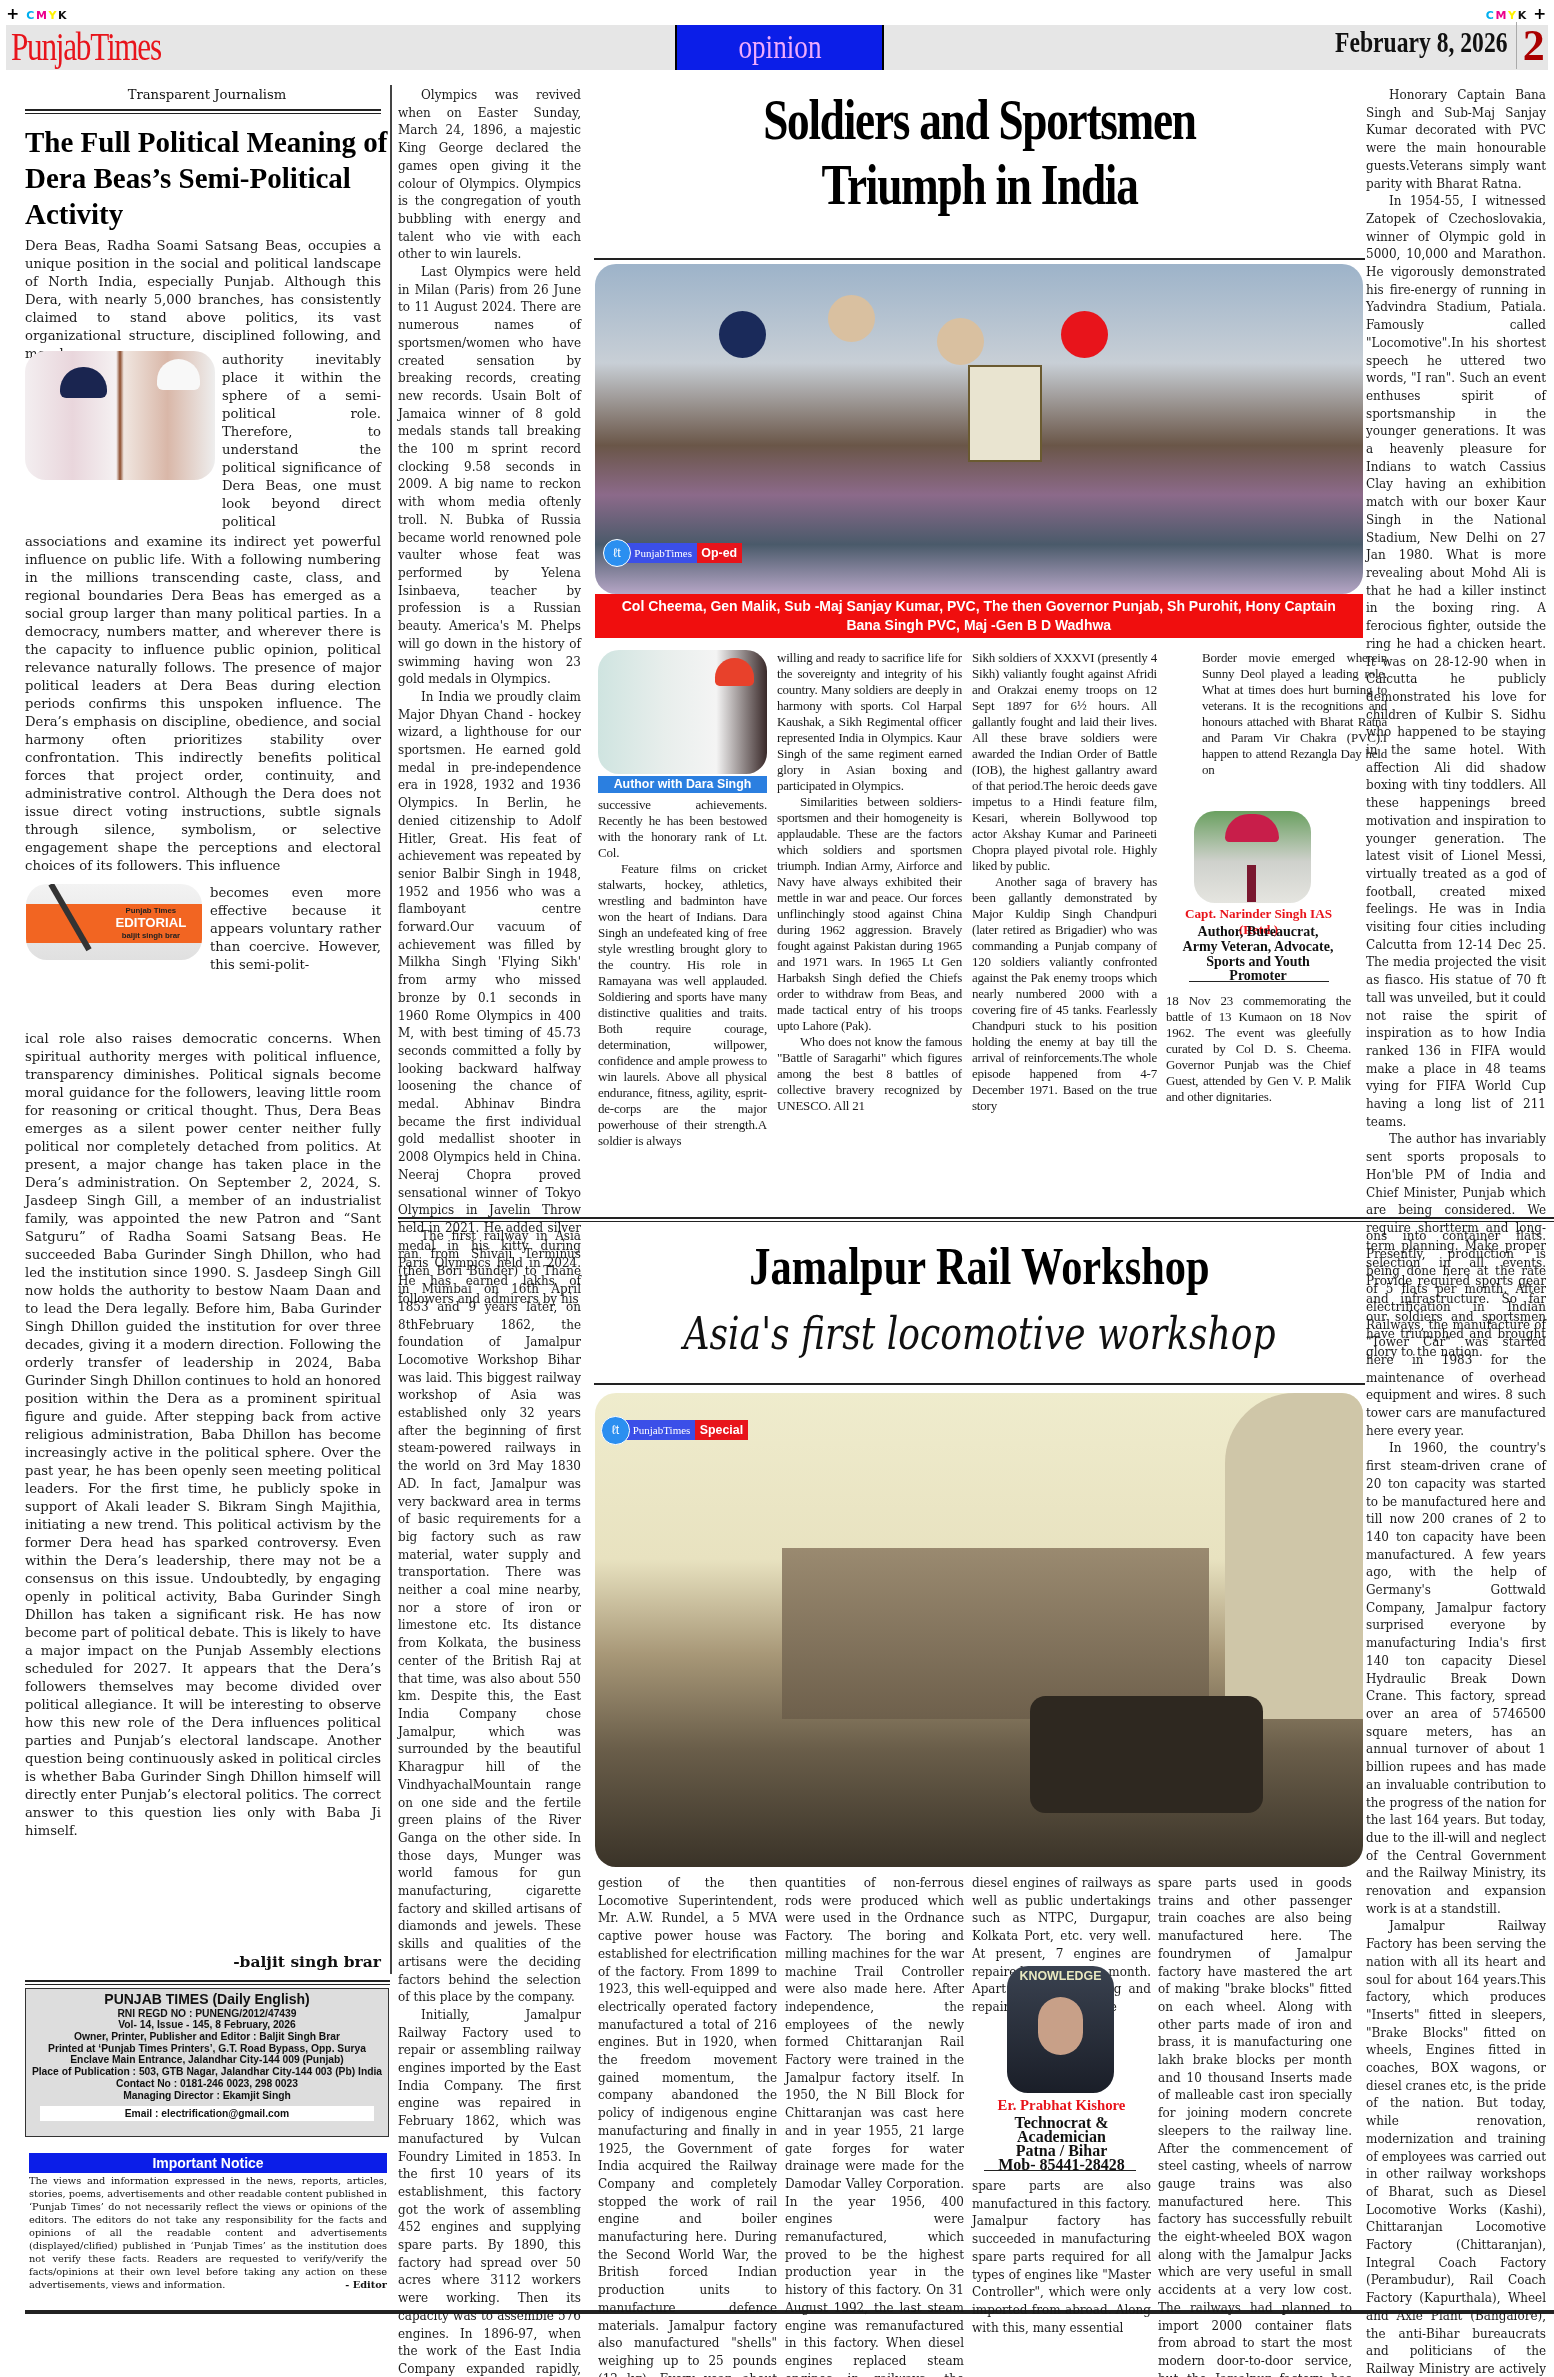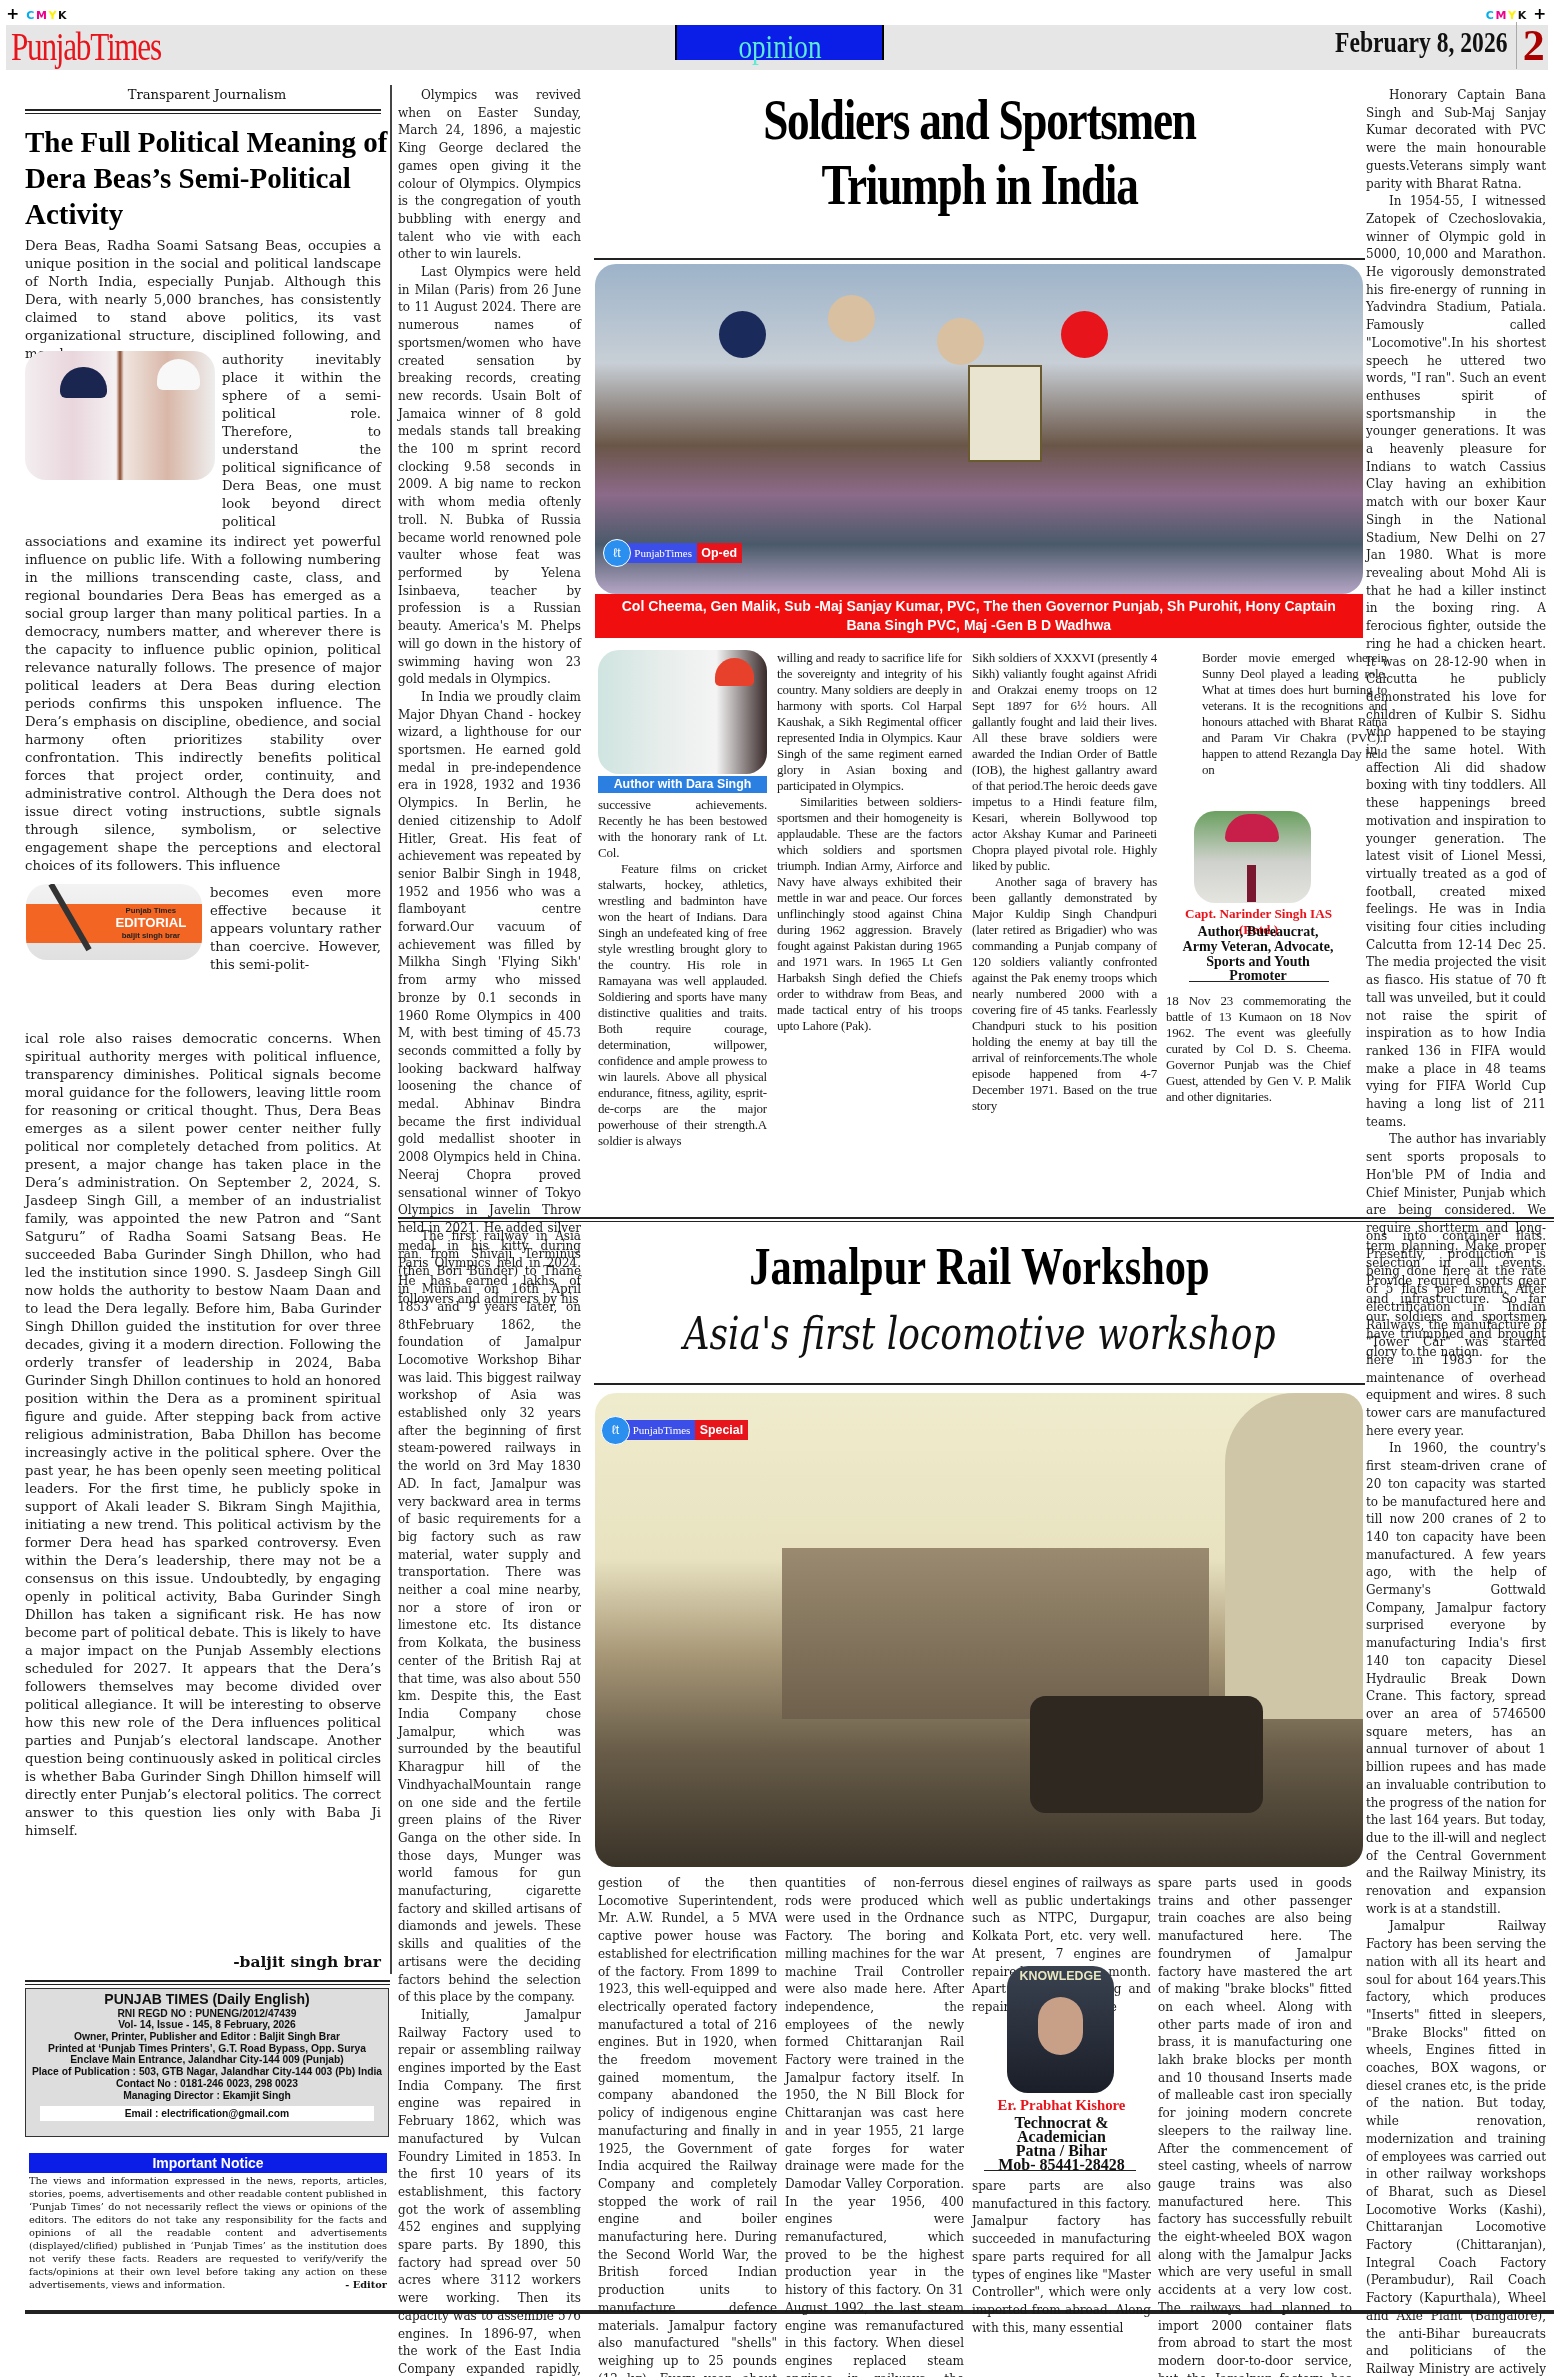--- a/index.html
+++ b/index.html
@@ -2,21 +2,21 @@
 <html style="font-size:12.4px"><head>
 <meta charset="utf-8">
 <style>
   html,body{margin:0;padding:0;background:#fff;}
   body{width:1554px;height:2377px;position:relative;overflow:hidden;font-family:"DejaVu Serif",serif;color:#111;}
   .abs{position:absolute;}
   .cmyk{font-family:"DejaVu Sans",sans-serif;font-size:11px;font-weight:bold;letter-spacing:1.6px;}
   .cmyk .c{color:#00aeef}.cmyk .m{color:#ec008c}.cmyk .y{color:#fff200}.cmyk .k{color:#111}
   .mast{left:6.2px;top:25px;width:1542px;height:45px;background:#e6e6e6;}
   .brand-name{left:11px;top:23px;font-family:"Liberation Serif",serif;font-size:40px;color:#e8141b;letter-spacing:-1.6px;transform:scaleX(0.78);transform-origin:left;}
-  .section-box{left:675px;top:25px;width:205px;height:35px;background:#0b1ee8;border-left:2.3px solid #000;border-right:2.3px solid #000;color:#5eead4;font-family:"Liberation Serif",serif;font-size:34px;text-align:center;line-height:44px;}
+  .section-box{left:675px;top:25px;width:205px;height:45px;background:#0b1ee8;border-left:2.3px solid #000;border-right:2.3px solid #000;color:#f0abfc;font-family:"Liberation Serif",serif;font-size:34px;text-align:center;line-height:44px;}
   .section-box span{display:inline-block;transform:scaleX(0.8);}
   .date{right:47px;top:26.4px;font-family:"Liberation Serif",serif;font-weight:bold;font-size:29.5px;transform:scaleX(0.8);transform-origin:right;}
   .pageno{right:9.3px;top:22px;font-family:"Liberation Serif",serif;font-weight:bold;font-size:44px;color:#a00;border-left:1.6px solid #aaa;padding-left:6.2px;line-height:47px;}
   .col{position:absolute;font-family:"DejaVu Serif",serif;font-size:12px;line-height:17.7px;text-align:justify;color:#1a1a1a;}
   .col p{margin:0;text-indent:0;}
   .col p.ind{text-indent:23px;}
   .cond{font-family:"Liberation Serif",serif;font-size:14px;line-height:16.3px;letter-spacing:-0.2px;}
   .rule{position:absolute;background:#222;}
   .dbl{position:absolute;border-top:2.3px solid #222;border-bottom:0.8px solid #222;height:1.6px;}
   .vline{position:absolute;width:1.6px;background:#444;}
@@ -126,20 +126,21 @@
 </div>
 <div class="abs" style="left:598px;top:776px;width:169px;height:17px;background:#2b7fe0;color:#fff;font-family:'Liberation Sans',sans-serif;font-weight:bold;font-size:12.4px;line-height:17px;text-align:center;">Author with Dara Singh</div>
 
 <div class="col cond" style="left:598px;top:797px;width:169px;font-size:13px;line-height:16px;">
   <p>successive achievements. Recently he has been bestowed with the honorary rank of Lt. Col.</p>
   <p class="ind">Feature films on cricket stalwarts, hockey, athletics, wrestling and badminton have won the heart of Indians. Dara Singh an undefeated king of free style wrestling brought glory to the country. His role in Ramayana was well applauded. Soldiering and sports have many distinctive qualities and traits. Both require courage, determination, willpower, confidence and ample prowess to win laurels. Above all physical endurance, fitness, agility, esprit-de-corps are the major powerhouse of their strength.A soldier is always</p>
 </div>
 <div class="col cond" style="left:777px;top:650px;width:185px;font-size:13px;line-height:16px;">
   <p>willing and ready to sacrifice life for the sovereignty and integrity of his country. Many soldiers are deeply in harmony with sports. Col Harpal Kaushak, a Sikh Regimental officer represented India in Olympics. Kaur Singh of the same regiment earned glory in Asian boxing and participated in Olympics.</p>
   <p class="ind">Similarities between soldiers-sportsmen and their homogeneity is applaudable. These are the factors which soldiers and sportsmen triumph. Indian Army, Airforce and Navy have always exhibited their mettle in war and peace. Our forces unflinchingly stood against China during 1962 aggression. Bravely fought against Pakistan during 1965 and 1971 wars. In 1965 Lt Gen Harbaksh Singh defied the Chiefs order to withdraw from Beas, and made tactical entry of his troops upto Lahore (Pak).</p>
+  <p class="ind">Who does not know the famous "Battle of Saragarhi" which figures among the best 8 battles of collective bravery recognized by UNESCO. All 21</p>
 </div>
 <div class="col cond" style="left:972px;top:650px;width:185px;font-size:13px;line-height:16px;">
   <p>Sikh soldiers of XXXVI (presently 4 Sikh) valiantly fought against Afridi and Orakzai enemy troops on 12 Sept 1897 for 6½ hours. All gallantly fought and laid their lives. All these brave soldiers were awarded the Indian Order of Battle (IOB), the highest gallantry award of that period.The heroic deeds gave impetus to a Hindi feature film, Kesari, wherein Bollywood top actor Akshay Kumar and Parineeti Chopra played pivotal role. Highly liked by public.</p>
   <p class="ind">Another saga of bravery has been gallantly demonstrated by Major Kuldip Singh Chandpuri (later retired as Brigadier) who was commanding a Punjab company of 120 soldiers valiantly confronted against the Pak enemy troops which nearly numbered 2000 with a covering fire of 45 tanks. Fearlessly Chandpuri stuck to his position holding the enemy at bay till the arrival of reinforcements.The whole episode happened from 4-7 December 1971. Based on the true story</p>
 </div>
 <div class="col cond" style="left:1166px;top:650px;width:185px;font-size:13px;line-height:16px;margin-left:36px;">
   <p>Border movie emerged wherein Sunny Deol played a leading role. What at times does hurt burning to veterans. It is the recognitions and honours attached with Bharat Ratna and Param Vir Chakra (PVC).I happen to attend Rezangla Day held on</p>
 </div>
 <div class="photo" style="left:1194px;top:811px;width:117px;height:92px;background:linear-gradient(180deg,#6aa060 0%,#cfd1cc 55%,#e5e5e0 100%);">
   <div class="abs" style="left:31px;top:3.1px;width:54px;height:28px;border-radius:27px 27px 4.7px 4.7px;background:#c81e4a;"></div>

